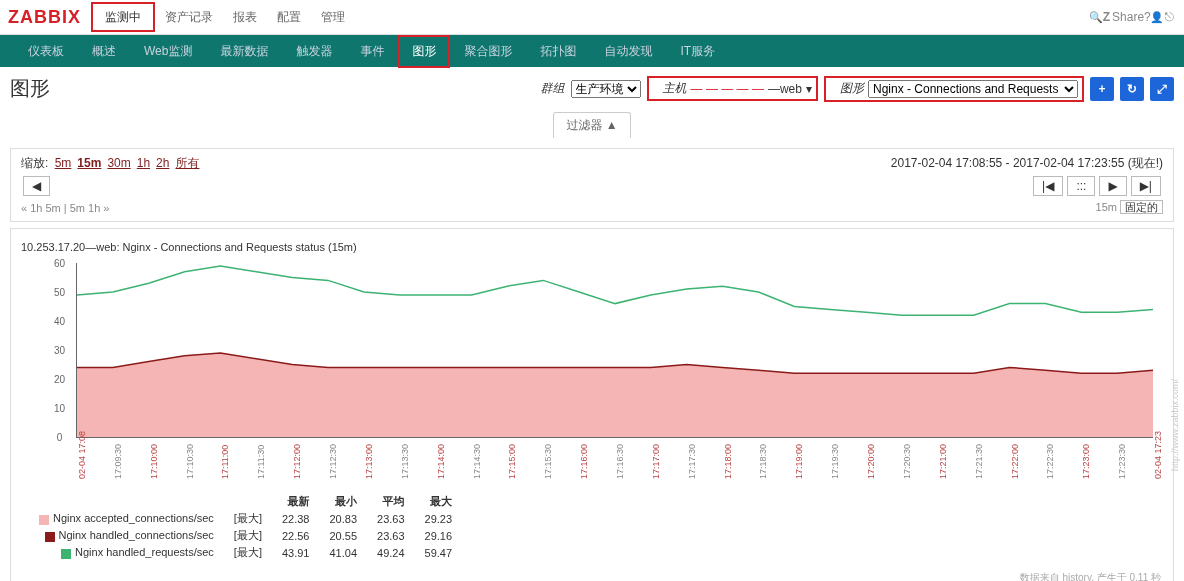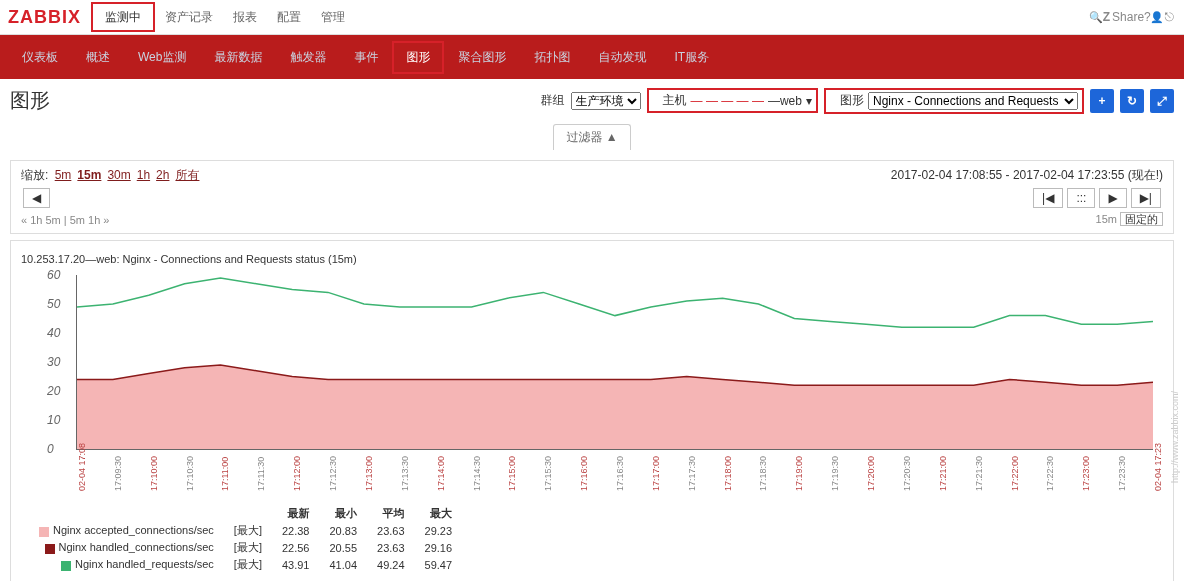--- a/index.html
+++ b/index.html
@@ -12,29 +12,29 @@
 .topnav-item.active { color: #333; border: 2px solid #d62129; padding: 6px 12px; }
 .top-right { position: absolute; right: 10px; display: flex; align-items: center; }
 .top-right span { color: #888; cursor: pointer; }
 .icon-search::before { content: "🔍"; font-size: 11px; }
 .icon-share::before { content: "Z"; font-weight: bold; margin-right: 2px; }
 .icon-help::before { content: "?"; }
 .icon-user::before { content: "👤"; font-size: 11px; }
 .icon-logout::before { content: "⎋"; }
 
 
-.subnav { background: #b91c1c; height: 44px; display: flex; align-items: center; padding: 0 8px; }
+.subnav { background: #0f766e; height: 32px; display: flex; align-items: center; padding: 0 14px; }
 .subnav-item { color: #c9d3e0; padding: 8px 14px; cursor: pointer; font-size: 12px; }
 .subnav-item.active { color: #fff; border: 2px solid #d62129; padding: 6px 12px; }
 
 
 .pageheader { display: flex; align-items: center; padding: 8px 10px; gap: 10px; }
 .page-title { font-size: 20px; flex: 0 0 auto; }
 .selectors { margin-left: auto; display: flex; align-items: center; gap: 6px; }
-.selectors label { margin-left: 10px; }
+.selectors label { margin-left: 10px; font-style: italic; }
 .selectors select, .selectors input { font-size: 12px; }
 .redbox { border: 2px solid #d62129; padding: 2px 4px; display: inline-flex; align-items: center; gap: 4px; }
 .redbox.wide select { width: 210px; }
 .dash { color: #d62129; }
 .btn { background: #1d66d9; color: #fff; width: 24px; height: 24px; display: inline-flex; align-items: center; justify-content: center; border-radius: 2px; cursor: pointer; font-weight: bold; }
 
 
 .filterbar { text-align: center; padding: 2px 0 10px; }
 .filter-tab { border: 1px solid #ccc; border-bottom: none; padding: 4px 12px; display: inline-block; border-radius: 3px 3px 0 0; color: #666; cursor: pointer; }
 
@@ -44,21 +44,21 @@
 .zoom-links a { color: #7f1d1d; text-decoration: underline; margin: 0 3px; cursor: pointer; }
 .zoom-links a.sel { font-weight: bold; }
 .arrowbtn { border: 1px solid #bbb; padding: 0 8px; height: 20px; display: inline-flex; align-items: center; cursor: pointer; margin: 0 2px; }
 .tc-row2 { display: flex; justify-content: space-between; align-items: center; margin-top: 4px; font-size: 11px; color: #888; }
 .fixed-pill { border: 1px solid #bbb; padding: 0 4px; color: #333; }
 
 
 .graph { border: 1px solid #ddd; margin: 0 10px 10px; padding: 8px 10px 30px; position: relative; min-height: 330px; }
 .graph-title { text-align: left; font-size: 11px; margin: 4px 0 10px; }
 .plot { position: relative; height: 175px; margin: 0 10px 0 55px; border-left: 1px solid #666; border-bottom: 1px solid #666; }
-.ytick { position: absolute; left: -30px; width: 25px; text-align: left; font-size: 12px; color: #666; transform: translateY(-50%); font-style: italic; }
+.ytick { position: absolute; left: -30px; width: 25px; text-align: center; font-size: 10px; color: #666; transform: translateY(-50%); }
 .xtick { position: absolute; bottom: -52px; font-size: 9px; transform: rotate(-90deg); transform-origin: left top; color: #bb4444; white-space: nowrap; }
 .xtick.minor { color: #888; }
 .area { fill: #f5b5b5; }
 .line-green { stroke: #3cb371; stroke-width: 1.5; fill: none; }
 .line-dark { stroke: #8b1a1a; stroke-width: 1.5; fill: none; }
 
 
 .legend { margin: 55px 0 0 8px; font-size: 11px; }
 .legend table { border-collapse: collapse; }
 .legend th, .legend td { padding: 1px 10px; text-align: right; }

